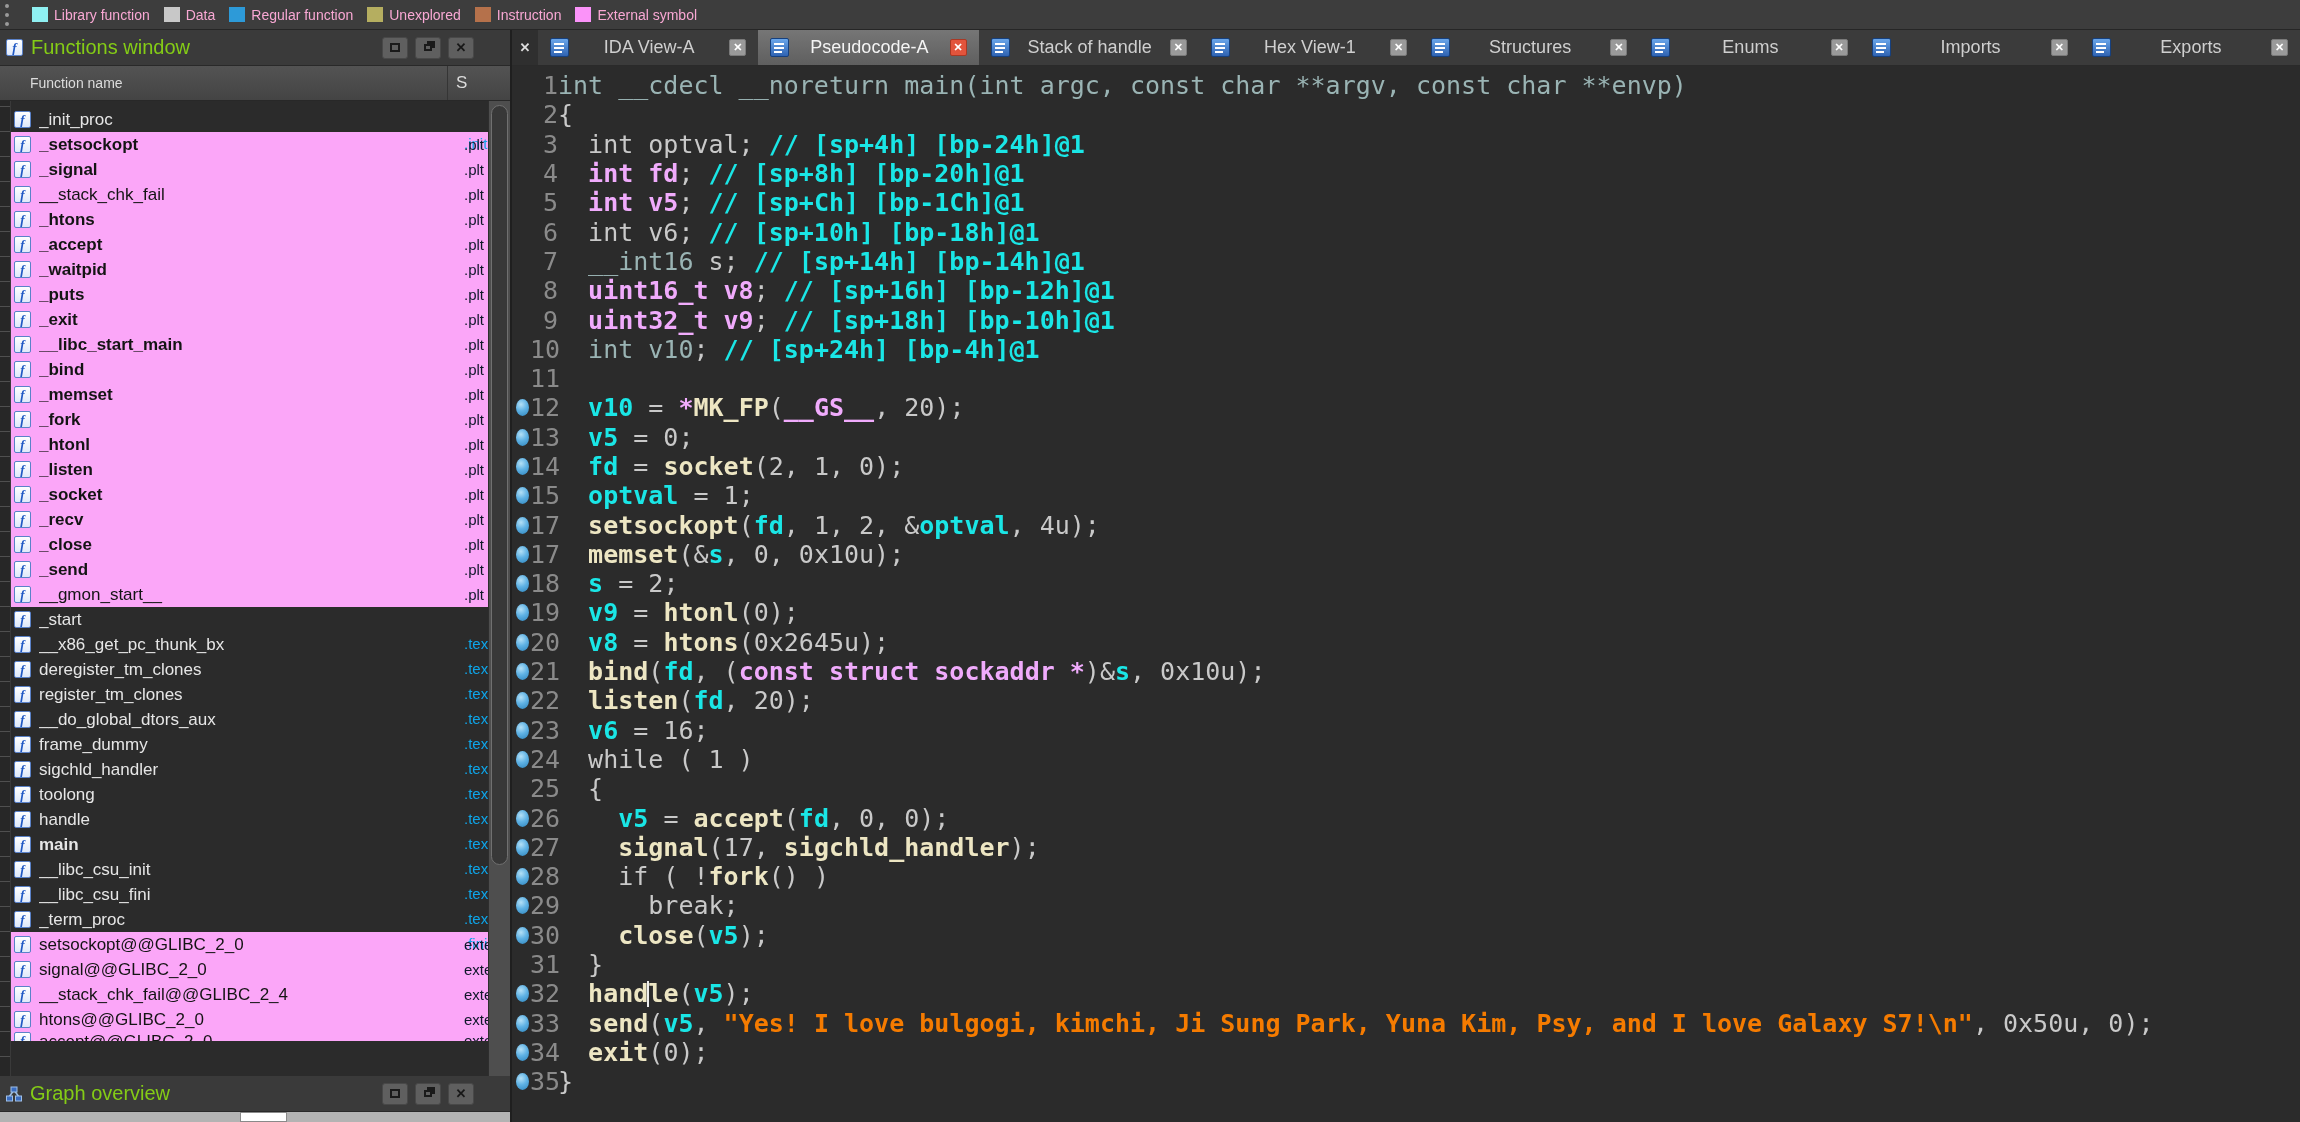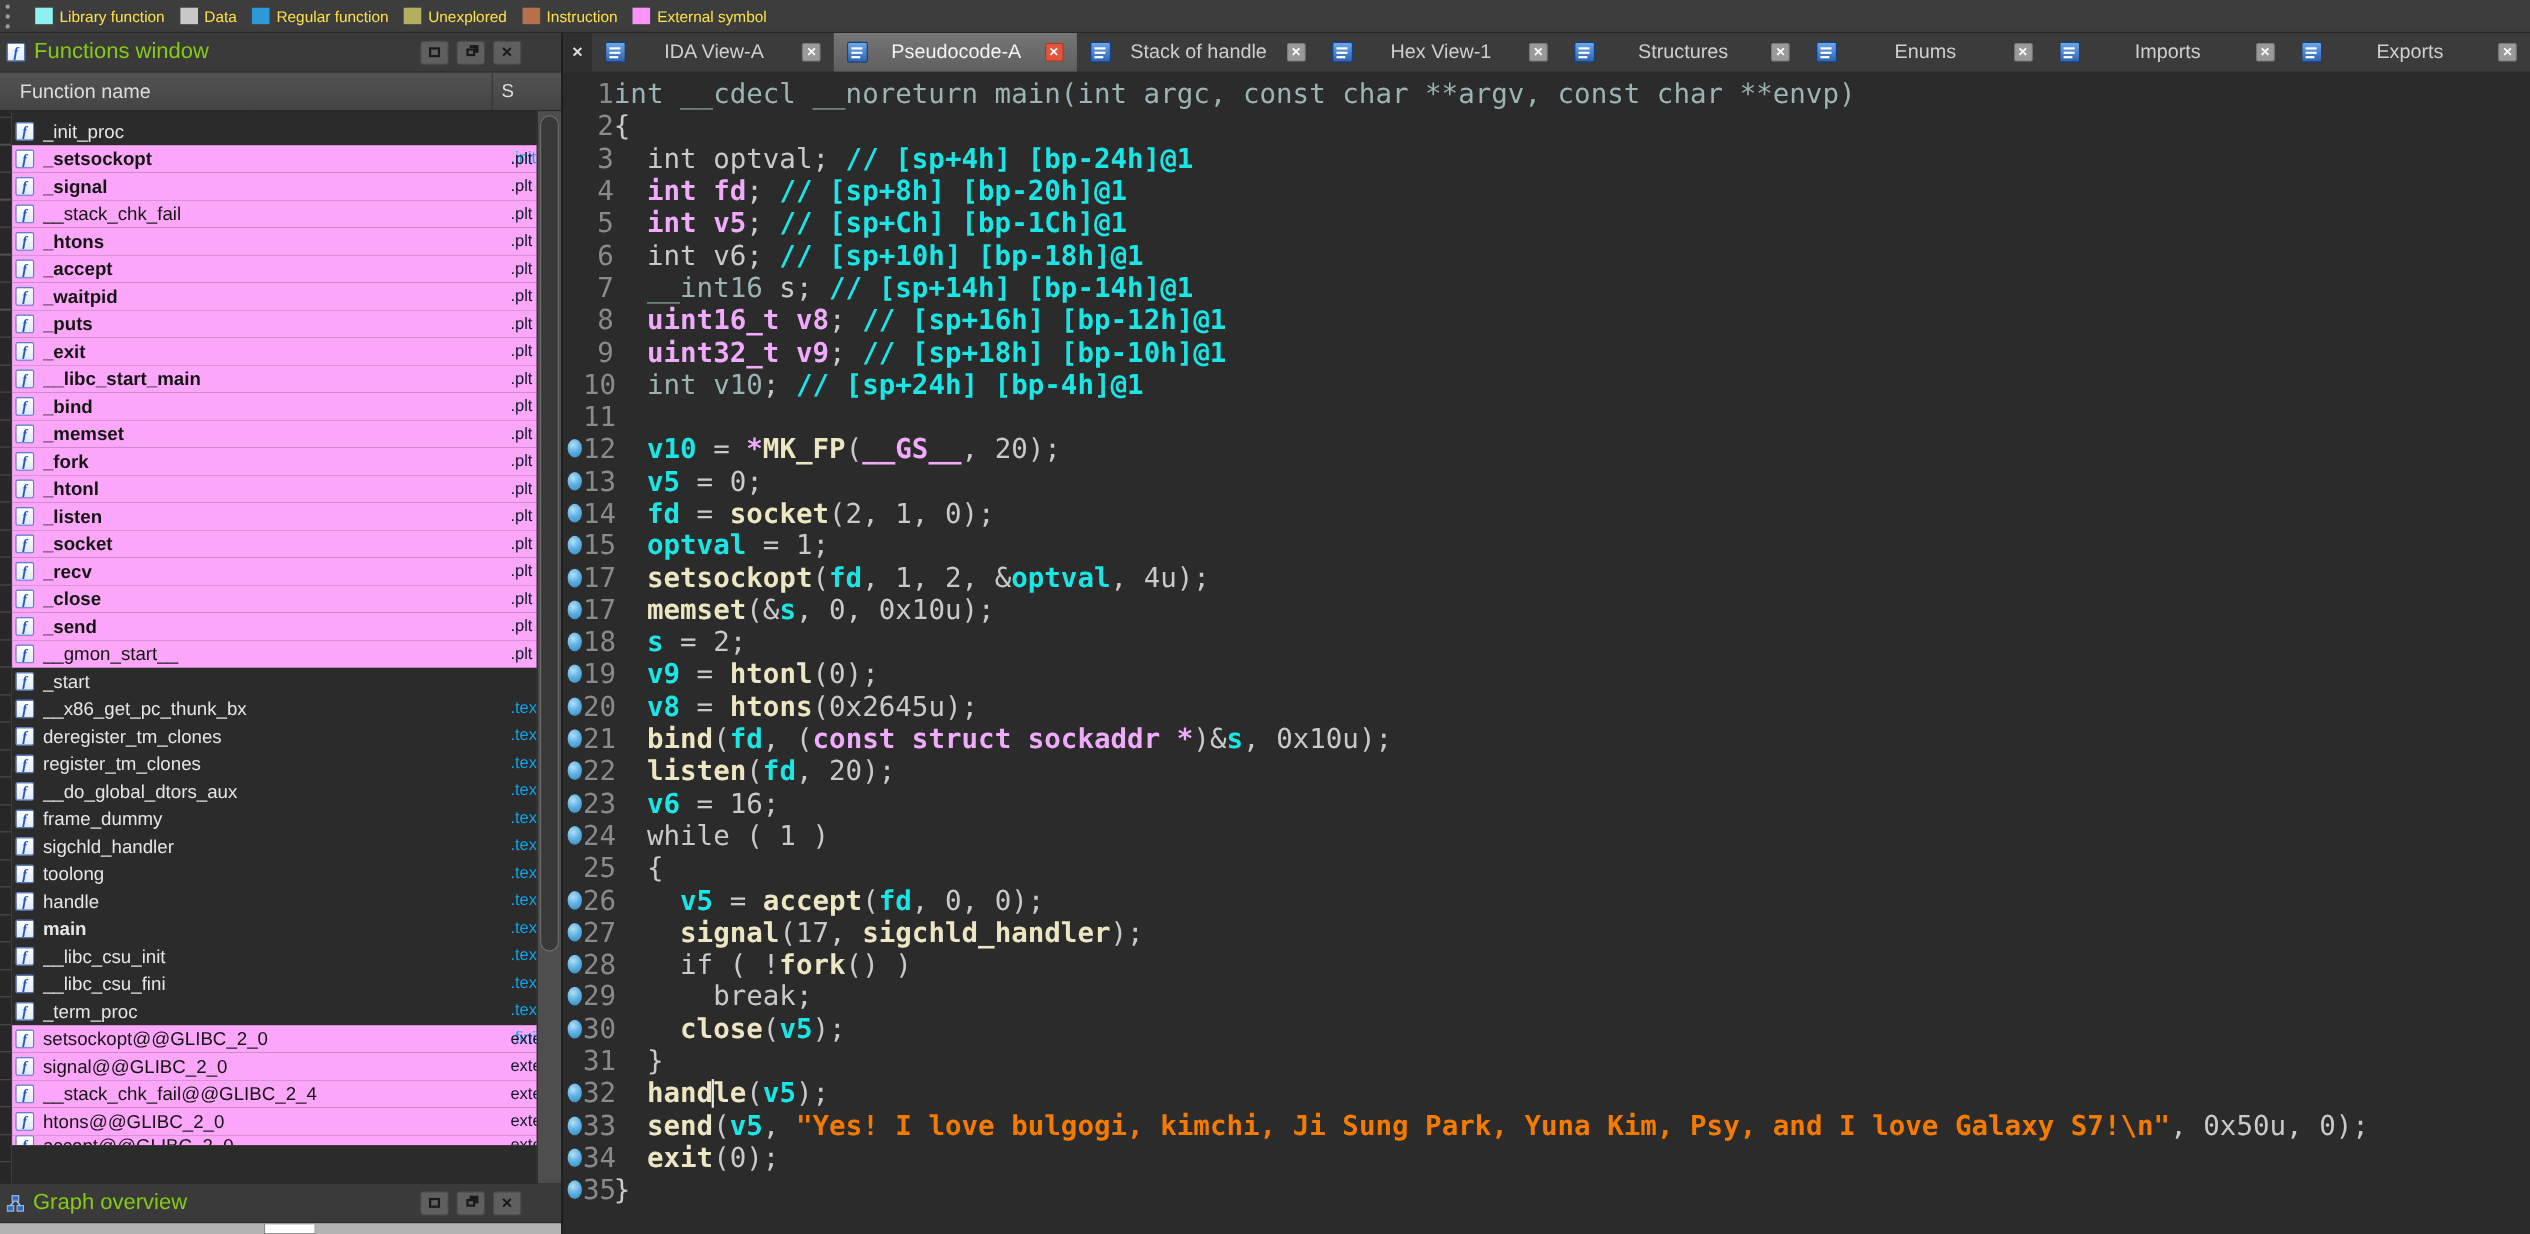--- a/index.html
+++ b/index.html
@@ -5,42 +5,42 @@
   html,body{margin:0;padding:0;background:#1e1e1e;}
   .screen{position:relative;width:2300px;height:1122px;background:#2b2b2b;
     font-family:"Liberation Sans",sans-serif;overflow:hidden;}
 
   
   .legend-bar{position:absolute;left:0;top:0;width:2300px;height:30px;background:#3d3d3d;
     border-bottom:1px solid #262626;display:flex;align-items:center;gap:14px;padding-left:5px;box-sizing:border-box;}
   .drag-handle{width:5px;height:22px;border-left:4px dotted #9b9b9b;margin-right:4px;}
   .legend-item{display:flex;align-items:center;gap:6px;}
   .legend-swatch{width:16px;height:15px;display:inline-block;}
-  .legend-label{font-size:14px;color:#fde047;}
+  .legend-label{font-size:14px;color:#f9a8d4;}
 
   
   .left-col{position:absolute;left:0;top:30px;width:512px;height:1092px;display:flex;flex-direction:column;
     background:#2b2b2b;border-right:2px solid #1f1f1f;box-sizing:border-box;}
   .functions-window{flex:1;display:flex;flex-direction:column;min-height:0;}
   .panel-titlebar{height:36px;background:#3a3a3a;border-bottom:1px solid #292929;display:flex;align-items:center;
     padding:0 6px;gap:8px;flex:none;box-sizing:border-box;}
   .panel-title{font-size:20px;color:#84cc16;flex:1;white-space:nowrap;}
   .win-btns{display:flex;gap:7px;margin-right:30px;}
   .win-btn{width:26px;height:22px;background:#5f5f5f;border:1px solid #484848;border-radius:3px;
     display:flex;align-items:center;justify-content:center;color:#171717;font-size:13px;font-weight:bold;padding:0;cursor:default;}
   .wb-g-min{width:10px;height:9px;border:2px solid #1a1a1a;box-sizing:border-box;}
   .wb-g-float{width:8px;height:7px;border:2px solid #1a1a1a;box-sizing:border-box;box-shadow:3px -3px 0 0 #1a1a1a;}
 
   .f-icon{width:17px;height:17px;background:linear-gradient(#ffffff,#dfe9fa);border:1px solid #5b82c8;border-radius:2px;
     color:#1f58c4;font:italic bold 13px "Liberation Serif",serif;display:flex;align-items:center;justify-content:center;
     flex:none;box-sizing:border-box;}
 
   .list-header{height:34px;background:linear-gradient(#535353,#444444);border-bottom:1px solid #282828;
     display:flex;align-items:stretch;flex:none;}
-  .lh-name{flex:1;padding-left:18px;font-size:18px;color:#dcdcdc;display:flex;align-items:center;}
+  .lh-name{flex:1;padding-left:30px;font-size:14px;color:#dcdcdc;display:flex;align-items:center;}
   .lh-seg{width:54px;border-left:1px solid #353535;padding-left:8px;font-size:17px;color:#dcdcdc;display:flex;align-items:center;}
 
   .list-body{flex:1;position:relative;overflow:hidden;background:#2b2b2b;min-height:0;}
   .gutter{position:absolute;left:0;top:0;bottom:0;width:10px;background:#272727;border-right:1px solid #3a3a3a;
     background-image:repeating-linear-gradient(180deg,transparent 0,transparent 24px,#4f4f4f 24px,#4f4f4f 25px);
     background-position:0 6px;}
   .rows-wrap{position:absolute;left:11px;top:6px;right:22px;}
   .func-row{height:25px;display:flex;align-items:center;gap:8px;padding-left:3px;box-sizing:border-box;}
   .func-row.pink{background:#fba6f8;color:#141414;}
   .func-row.dark{color:#e6e6e6;}

